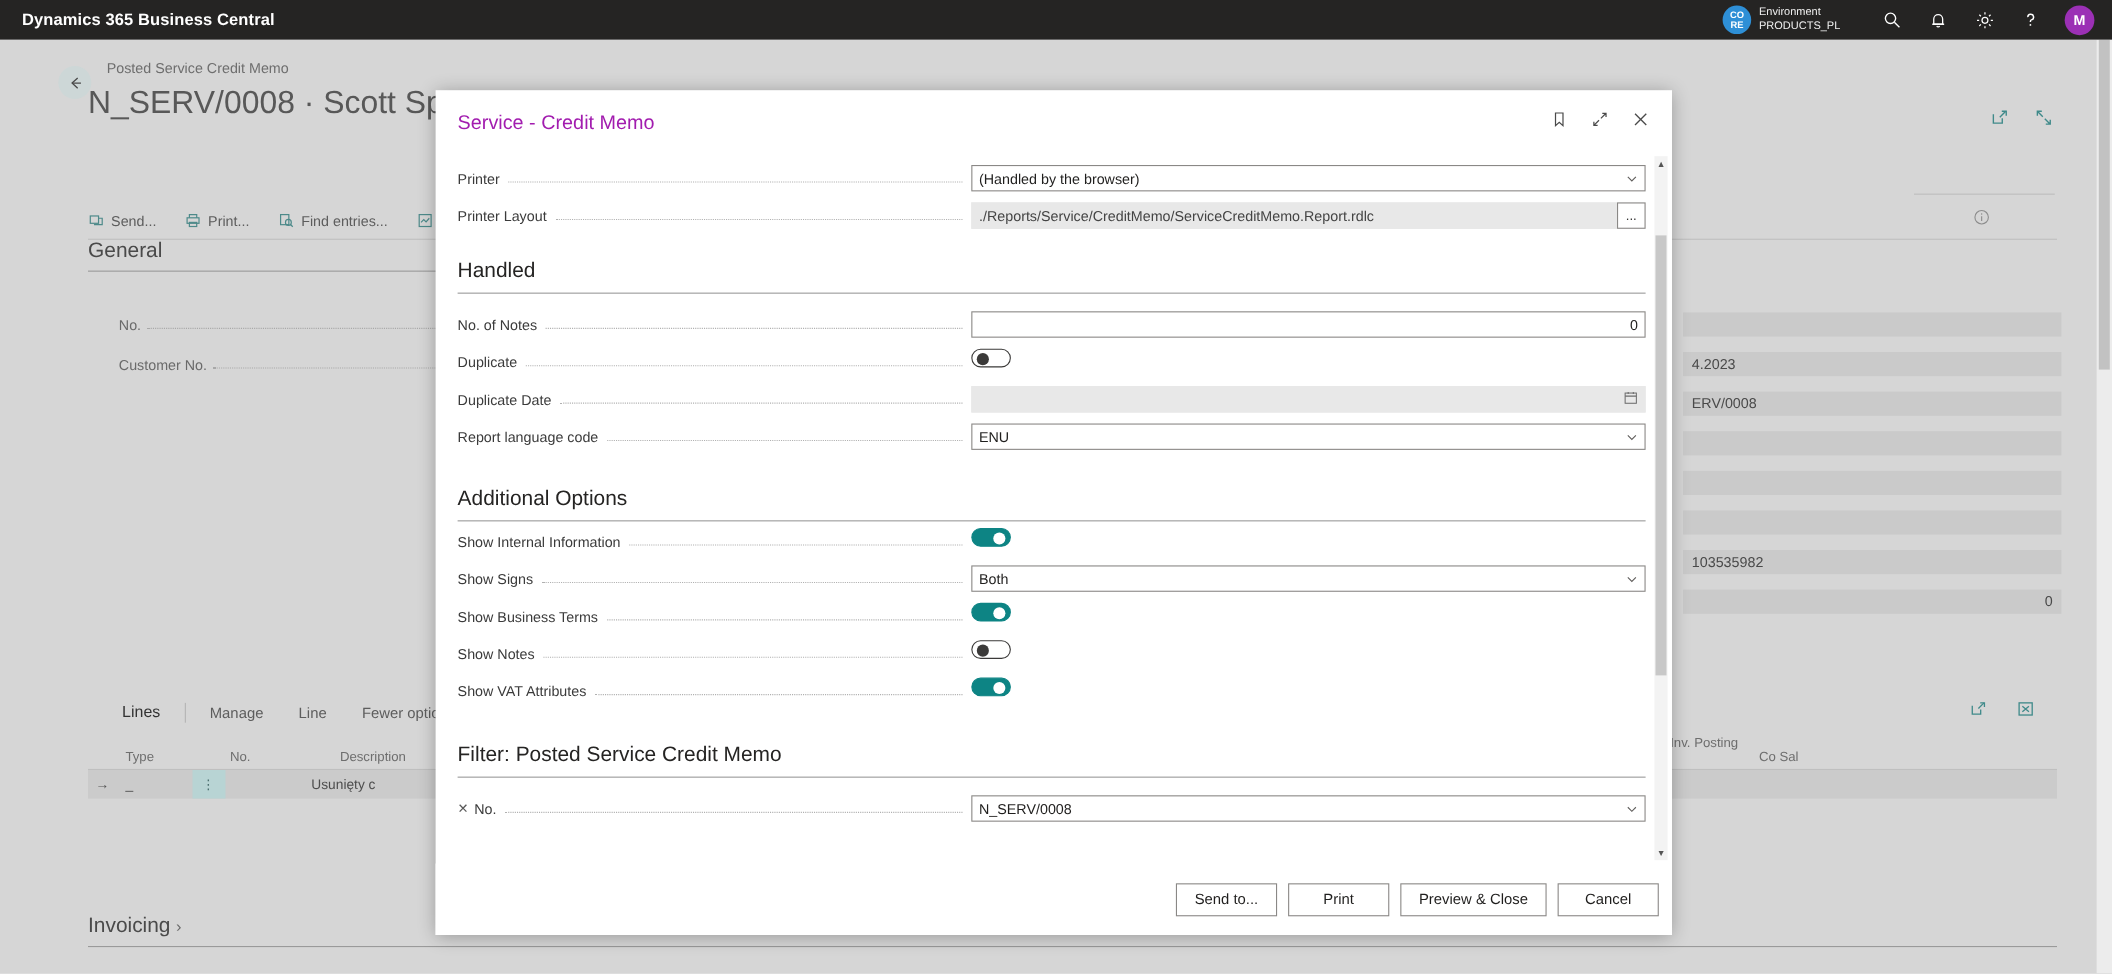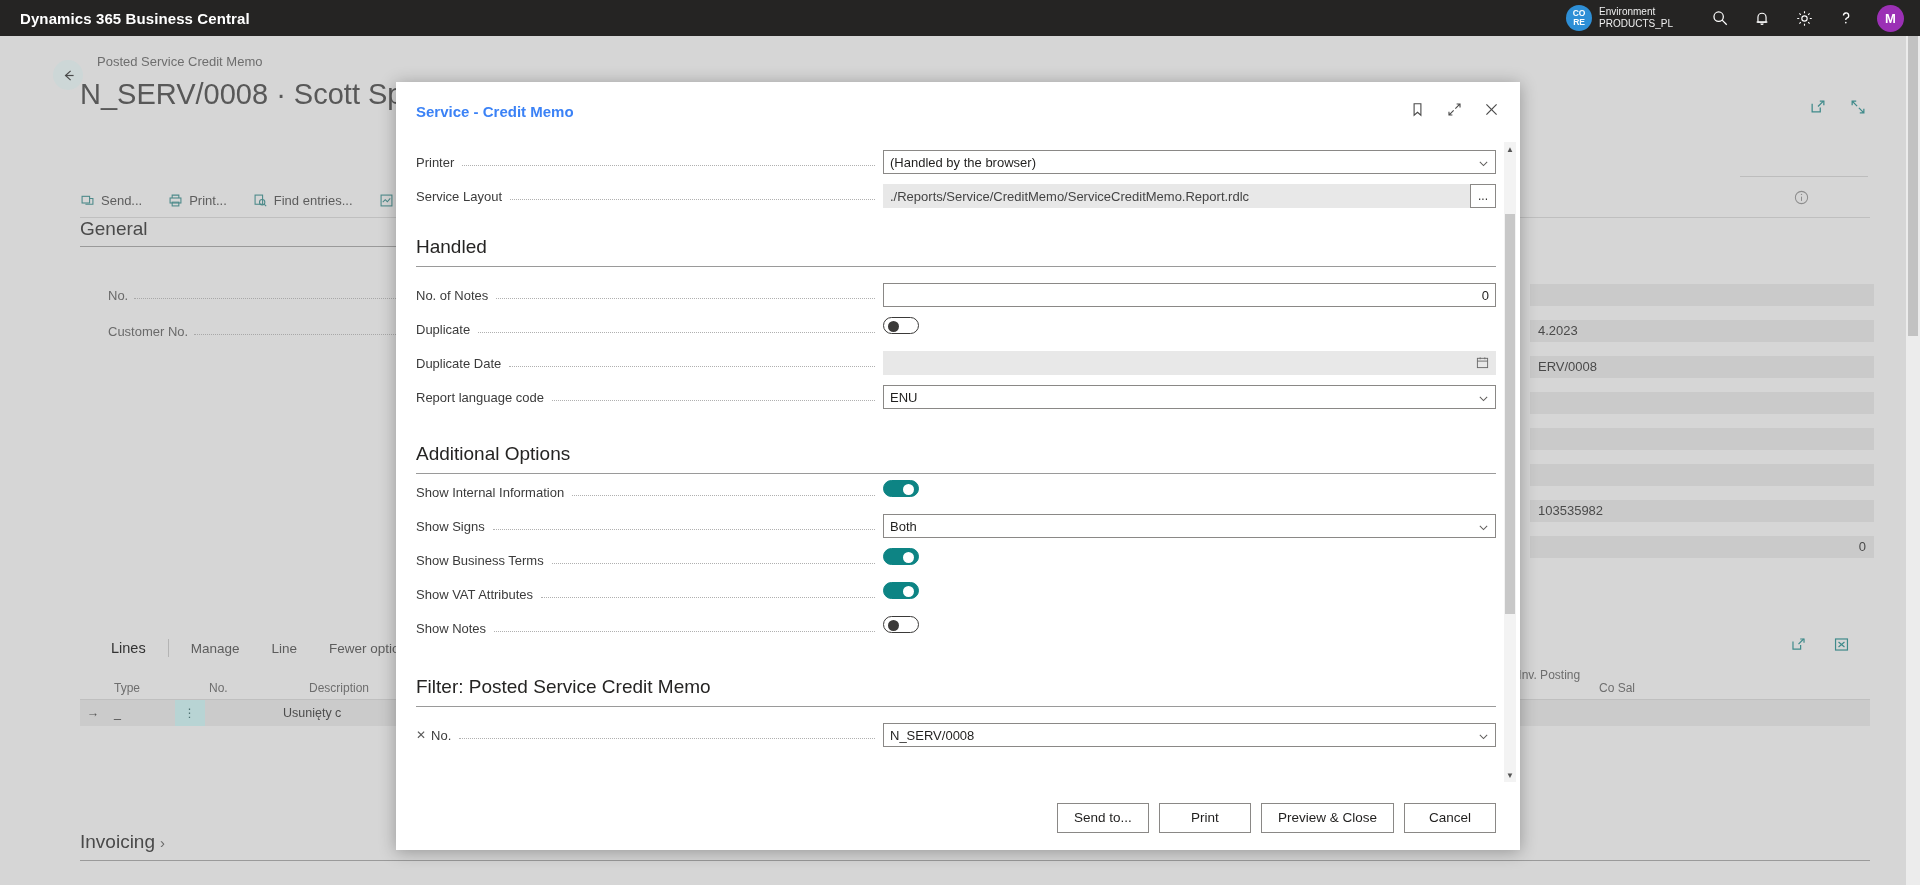--- a/index.html
+++ b/index.html
@@ -208,22 +208,22 @@
     width: 1124px; height: 768px;
     background: #ffffff;
     box-shadow: 0 2px 16px rgba(0,0,0,.30);
     z-index: 100;
   }
   .modal-head {
     position: relative; height: 58px;
     display: flex; align-items: center;
   }
   .modal-title {
-    margin-left: 20px; font-size: 15px; color: #3b82f6;
-    font-weight: bold;
+    margin-left: 20px; font-size: 18px; color: #a21caf;
+    font-weight: normal;
   }
   .modal-head-icons {
     margin-left: auto; display: flex; gap: 20px;
     padding-right: 20px; color: #4a4a4a;
   }
   .modal-body {
     position: absolute; top: 58px; left: 0;
     width: 1124px; height: 645px;
     overflow: hidden;
   }
@@ -299,21 +299,21 @@
     display: flex; align-items: center; justify-content: center;
     color: #555; font-size: 8px;
   }
   .modal-scroll .m-arrow.up { top: 0; }
   .modal-scroll .m-arrow.dn { bottom: 0; }
 
   .modal-foot {
     position: absolute; left: 0; bottom: 0;
     width: 1124px; height: 65px;
     display: flex; align-items: center; justify-content: flex-end;
-    padding-right: 24px; gap: 10px;
+    padding-right: 12px; gap: 10px;
     background: #fff;
   }
   .btn {
     min-width: 92px; height: 30px; padding: 0 16px;
     border: 1px solid #8a8886; background: #ffffff;
     font-family: "Liberation Sans", sans-serif;
     font-size: 13.5px; color: #201f1e;
     cursor: pointer;
   }
 </style>
@@ -599,21 +599,21 @@
           <input class="inp" type="text" value="(Handled by the browser)" style="">
           <span class="chev-dn">
             <svg width="11" height="11" viewBox="0 0 12 12" fill="none" stroke="currentColor" stroke-width="1.1">
               <path d="M2 4.2L6 8.2l4-4"></path>
             </svg>
           </span>
         </span>
       </div>
 
       <div class="mrow">
-        <span class="mlabel">Service Layout</span>
+        <span class="mlabel">Printer Layout</span>
         <span class="mdots"></span>
         <span class="mfield">
           <input class="inp disabled" type="text" readonly="" value="./Reports/Service/CreditMemo/ServiceCreditMemo.Report.rdlc" style="">
           <span class="assist">...</span>
         </span>
       </div>
 
       <div class="mhead">Handled</div>
 
       <div class="mrow" style="margin-top:14px;">
@@ -691,34 +691,34 @@
         <span class="mlabel">Show Business Terms</span>
         <span class="mdots"></span>
         <span class="mfield">
           <span class="toggle on">
             <span class="knob"></span>
           </span>
         </span>
       </div>
 
       <div class="mrow">
+        <span class="mlabel">Show Notes</span>
+        <span class="mdots"></span>
+        <span class="mfield">
+          <span class="toggle off">
+            <span class="knob"></span>
+          </span>
+        </span>
+      </div>
+
+      <div class="mrow">
         <span class="mlabel">Show VAT Attributes</span>
         <span class="mdots"></span>
         <span class="mfield">
           <span class="toggle on">
-            <span class="knob"></span>
-          </span>
-        </span>
-      </div>
-
-      <div class="mrow">
-        <span class="mlabel">Show Notes</span>
-        <span class="mdots"></span>
-        <span class="mfield">
-          <span class="toggle off">
             <span class="knob"></span>
           </span>
         </span>
       </div>
 
       <div class="mhead" style="margin-top:34px;">Filter: Posted Service Credit Memo</div>
 
       <div class="mrow" style="margin-top:14px;">
         <span class="filter-x">✕</span>
         <span class="mlabel">No.</span>

